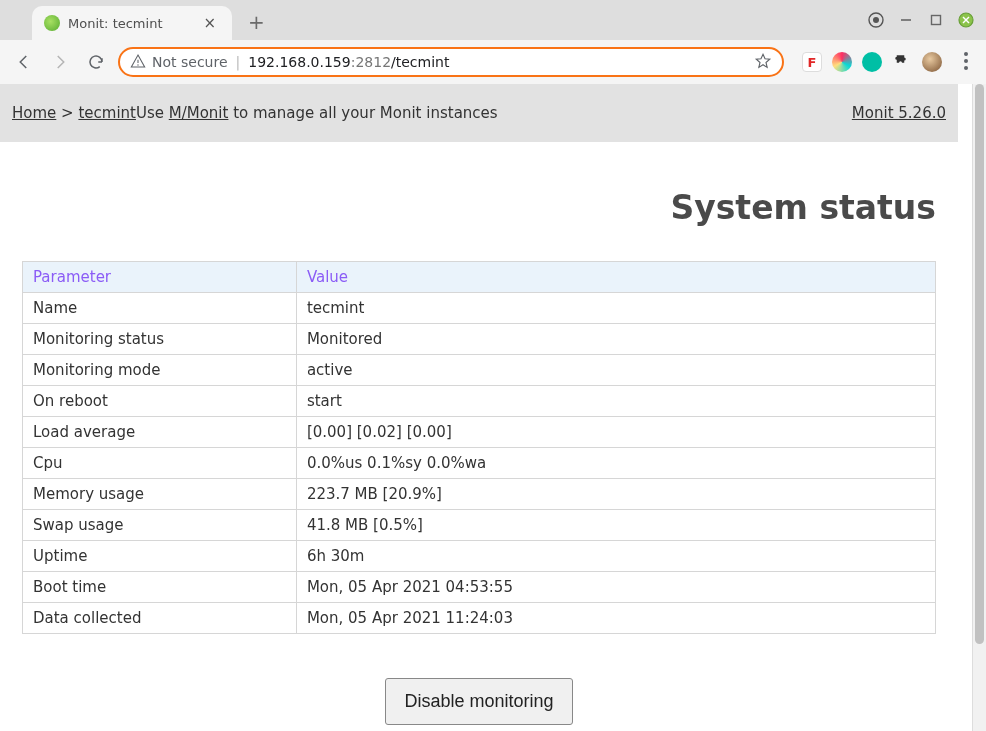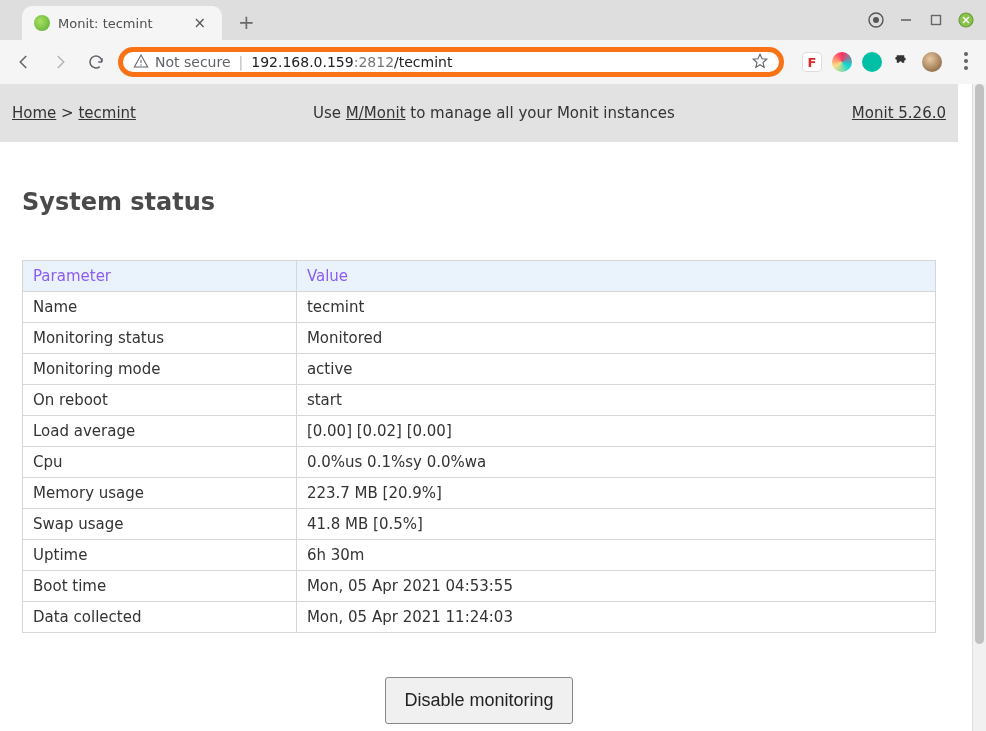--- a/index.html
+++ b/index.html
@@ -15,21 +15,21 @@
   
   .browser-chrome {
     background: #dedede;
     height: 84px;
     border-bottom: 1px solid #bfbfbf;
   }
   .tab-bar {
     display: flex;
     align-items: center;
     height: 40px;
-    padding-left: 22px;
+    padding-left: 32px;
     background: #dedede;
   }
   .tab {
     display: flex;
     align-items: center;
     background: #f5f5f5;
     height: 34px;
     margin-top: 6px;
     padding: 0 12px;
     border-top-left-radius: 10px;
@@ -87,21 +87,21 @@
     display:flex;align-items:center;justify-content:center;
     color:#5f6368;
     cursor:pointer;
     border-radius:50%;
   }
   .nav-btn.disabled { color: #b5b5b5; }
   .address-bar {
     flex: 1;
     height: 30px;
     background: #fff;
-    border: 5px solid #f97316;
+    border: 2px solid #f97316;
     border-radius: 16px;
     display: flex;
     align-items: center;
     padding: 0 10px;
     color: #5f6368;
   }
   .addr-icon { margin-right: 6px; }
   .addr-sep { color:#bbb; margin: 0 8px; }
   .addr-text { color:#202124; font-size: 14px; }
   .addr-text .port { color:#767676; }
@@ -151,32 +151,32 @@
   }
   .monit-bar {
     background:#e2e2e2;
     padding: 20px 12px;
     font-size: 15px;
     display:flex;
     align-items:center;
     color:#333;
   }
   .monit-bar a { color:#333; text-decoration:underline; cursor:pointer; }
-  .monit-bar .center { flex:1; text-align:center; }
+  .monit-bar .center { flex:1; }
   .monit-bar .right { margin-left:auto; }
 
   .content {
     padding: 30px 22px 20px;
   }
   h1.page-title {
-    text-align:left;
-    font-size: 24px;
+    text-align:right;
+    font-size: 33px;
     font-weight:bold;
     color:#4a4a4a;
-    margin: 16px 0 44px;
+    margin: 16px 0 34px;
   }
   table.status {
     width: 100%;
     border-collapse: collapse;
     font-size: 15px;
   }
   table.status th, table.status td {
     border: 1px solid #d6d6d6;
     padding: 6px 10px;
     text-align: left;

